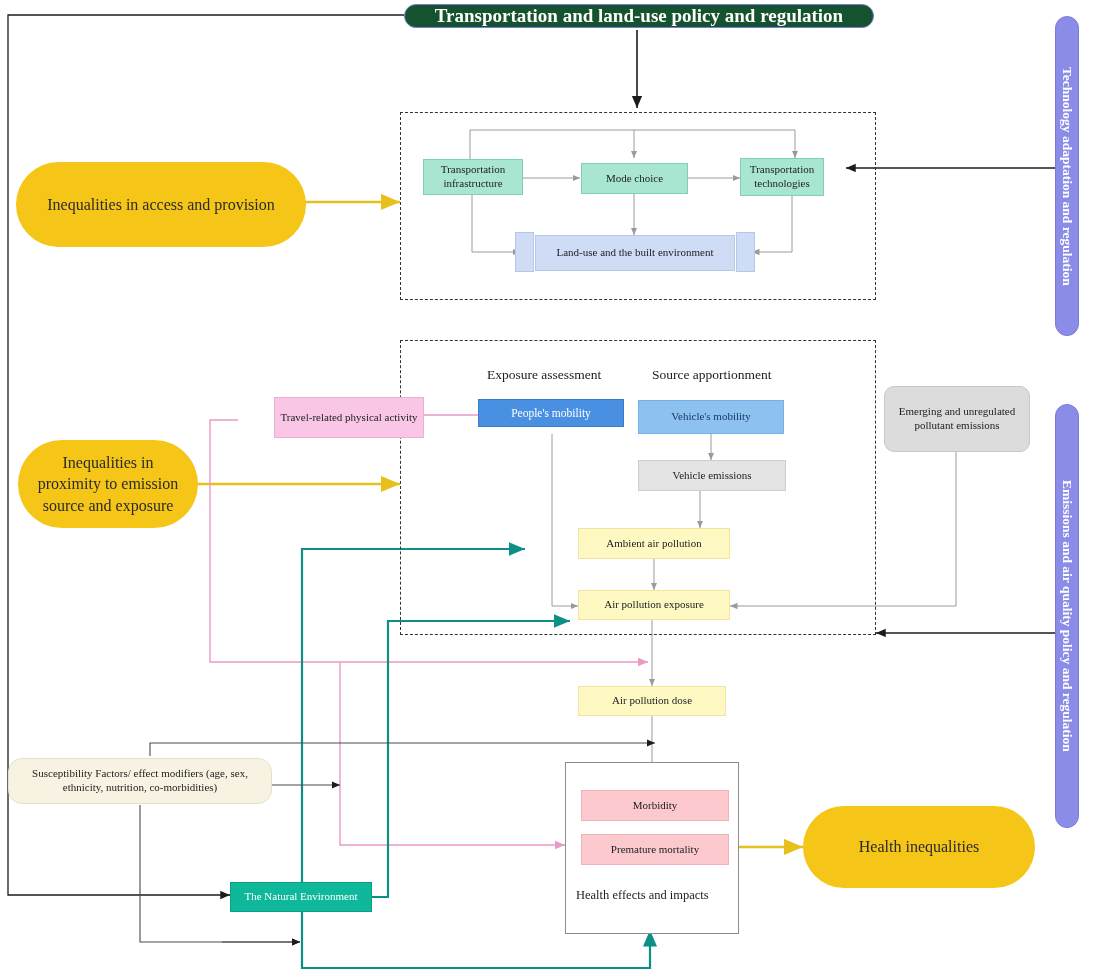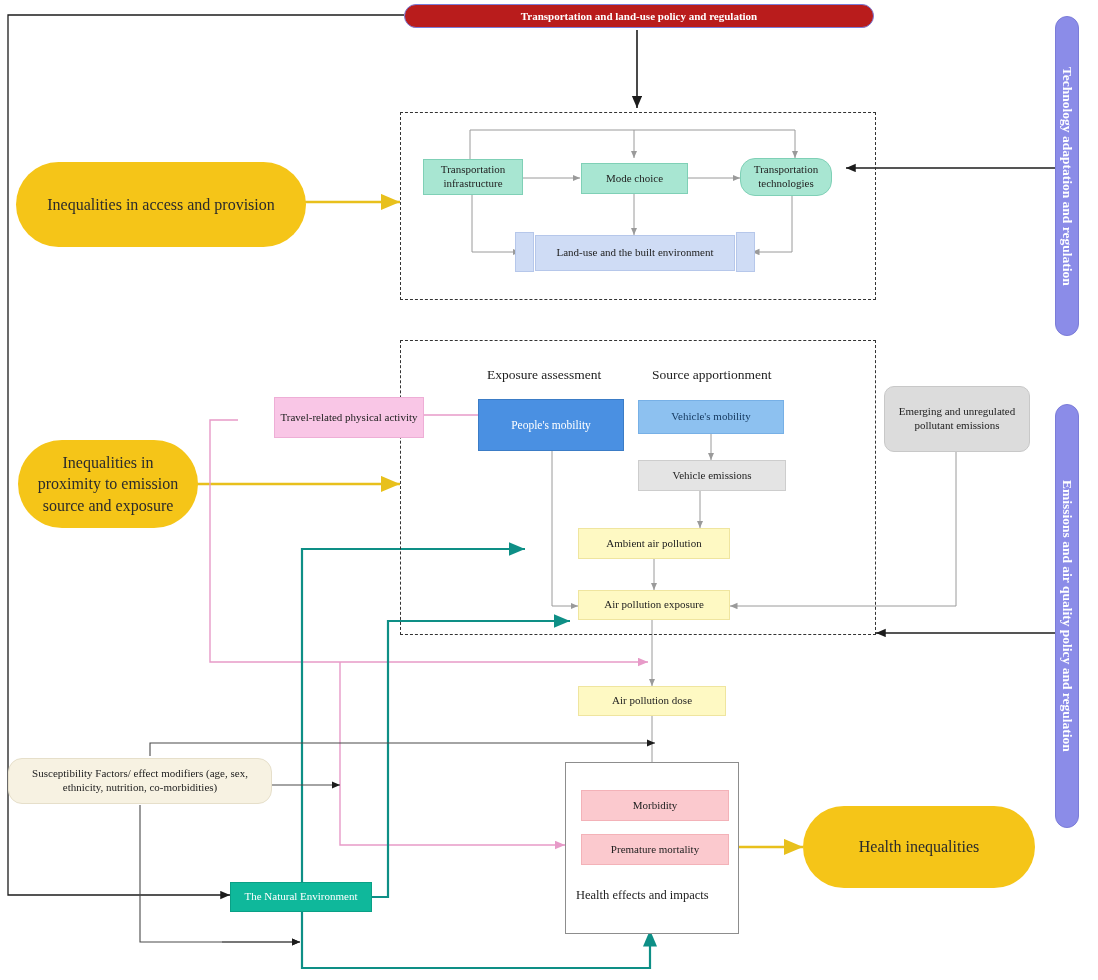--- a/index.html
+++ b/index.html
@@ -2,21 +2,21 @@
 <html><head>
 <meta charset="utf-8">
 <style>
   html,body{margin:0;padding:0;background:#ffffff;}
   body{width:1098px;height:980px;position:relative;font-family:"Liberation Serif",serif;overflow:hidden;}
   #stage{position:absolute;left:0;top:0;width:1098px;height:980px;}
   svg#wires{position:absolute;left:0;top:0;width:1098px;height:980px;pointer-events:none;}
 
   .node{position:absolute;box-sizing:border-box;display:flex;align-items:center;justify-content:center;text-align:center;}
   .pill{border-radius:999px;color:#ffffff;font-weight:bold;}
-  .title-pill{background:#b91c1c;border:1px solid #7b7cd8;font-size:11px;}
+  .title-pill{background:#14532d;border:1px solid #7b7cd8;font-size:19px;}
   .side-pill{background:#8b8ce8;border:1px solid #7b7cd8;font-size:13.5px;}
   .side-pill span{writing-mode:vertical-rl;text-orientation:mixed;white-space:nowrap;}
 
   .oval{background:#f5c518;border-radius:999px;color:#2b2b2b;font-size:16px;padding:0 14px;line-height:1.35;}
 
   .dashbox{border:1.4px dashed #333;background:transparent;}
 
   .box{font-size:11px;line-height:1.25;padding:3px 5px;color:#222;}
   .teal{background:#a8e6d2;border:1px solid #7fd0b6;}
   .tealsolid{background:#0fb89b;border:1px solid #0aa086;color:#ffffff;}
@@ -140,38 +140,38 @@
   </div>
 
   <div class="node box teal" style="left:423px;top:159px;width:100px;height:36px;">
     <span>Transportation infrastructure</span>
   </div>
 
   <div class="node box teal" style="left:581px;top:163px;width:107px;height:31px;">
     <span>Mode choice</span>
   </div>
 
-  <div class="node box teal" style="left:740px;top:158px;width:92px;height:38px;border-radius:15px;">
+  <div class="node box teal" style="left:740px;top:158px;width:84px;height:38px;">
     <span>Transportation technologies</span>
   </div>
 
   <div class="node box blue" style="left:515px;top:232px;width:19px;height:40px;"></div>
   <div class="node box blue" style="left:736px;top:232px;width:19px;height:40px;"></div>
   <div class="node box blue" style="left:535px;top:235px;width:200px;height:36px;">
     <span>Land-use and the built environment</span>
   </div>
 
   <div class="hdr" style="left:487px;top:367px;">Exposure assessment</div>
   <div class="hdr" style="left:652px;top:367px;">Source apportionment</div>
 
   <div class="node box pink" style="left:238px;top:397px;width:150px;height:41px;margin-left:36px;">
     <span>Travel-related physical activity</span>
   </div>
 
-  <div class="node box blueStrong" style="left:478px;top:399px;width:146px;height:52px;">
+  <div class="node box blueStrong" style="left:478px;top:399px;width:146px;height:28px;">
     <span>People's mobility</span>
   </div>
 
   <div class="node box blueLight" style="left:638px;top:400px;width:146px;height:34px;">
     <span>Vehicle's mobility</span>
   </div>
 
   <div class="node box grayL" style="left:638px;top:460px;width:148px;height:31px;">
     <span>Vehicle emissions</span>
   </div>

